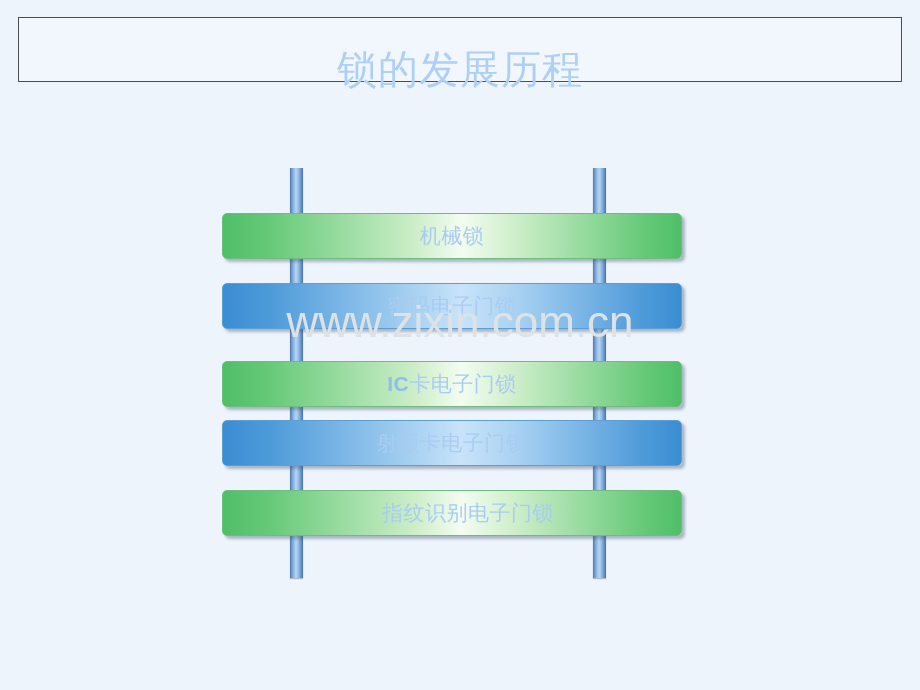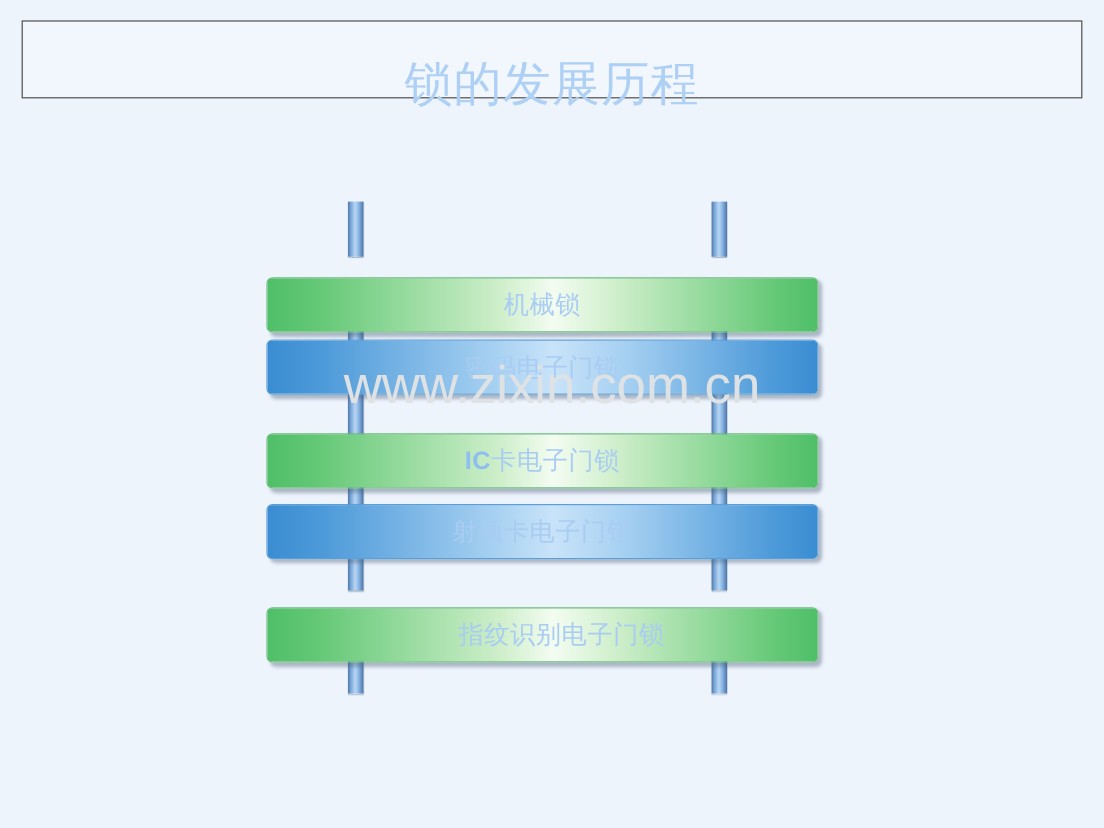--- a/index.html
+++ b/index.html
@@ -160,37 +160,37 @@
 
     <div class="post left" style="top:404px; height:18px;"></div>
     <div class="post right" style="top:404px; height:18px;"></div>
 
     <div class="post left" style="top:464px; height:28px;"></div>
     <div class="post right" style="top:464px; height:28px;"></div>
 
     <div class="post left" style="top:534px; height:44px;"></div>
     <div class="post right" style="top:534px; height:44px;"></div>
 
-    <div class="bar green" style="top:231px;">
+    <div class="bar green" style="top:213px;">
       <span class="bar-label">机械锁</span>
     </div>
 
     <div class="bar blue" style="top:283px;">
       <span class="bar-label">密码电子门锁</span>
     </div>
 
     <div class="bar green" style="top:361px;">
       <span class="bar-label emph-bold"><b>IC</b><span>卡电子门锁</span></span>
     </div>
 
     <div class="bar blue" style="top:420px;">
       <span class="bar-label">射频卡电子门锁</span>
     </div>
 
-    <div class="bar green" style="top:506px;padding-left:32px;">
+    <div class="bar green" style="top:490px;padding-left:32px;">
       <span class="bar-label">指纹识别电子门锁</span>
     </div>
 
   </div>
 
   <div id="watermark">www.zixin.com.cn</div>
 
 </div>
 
 </body></html>

